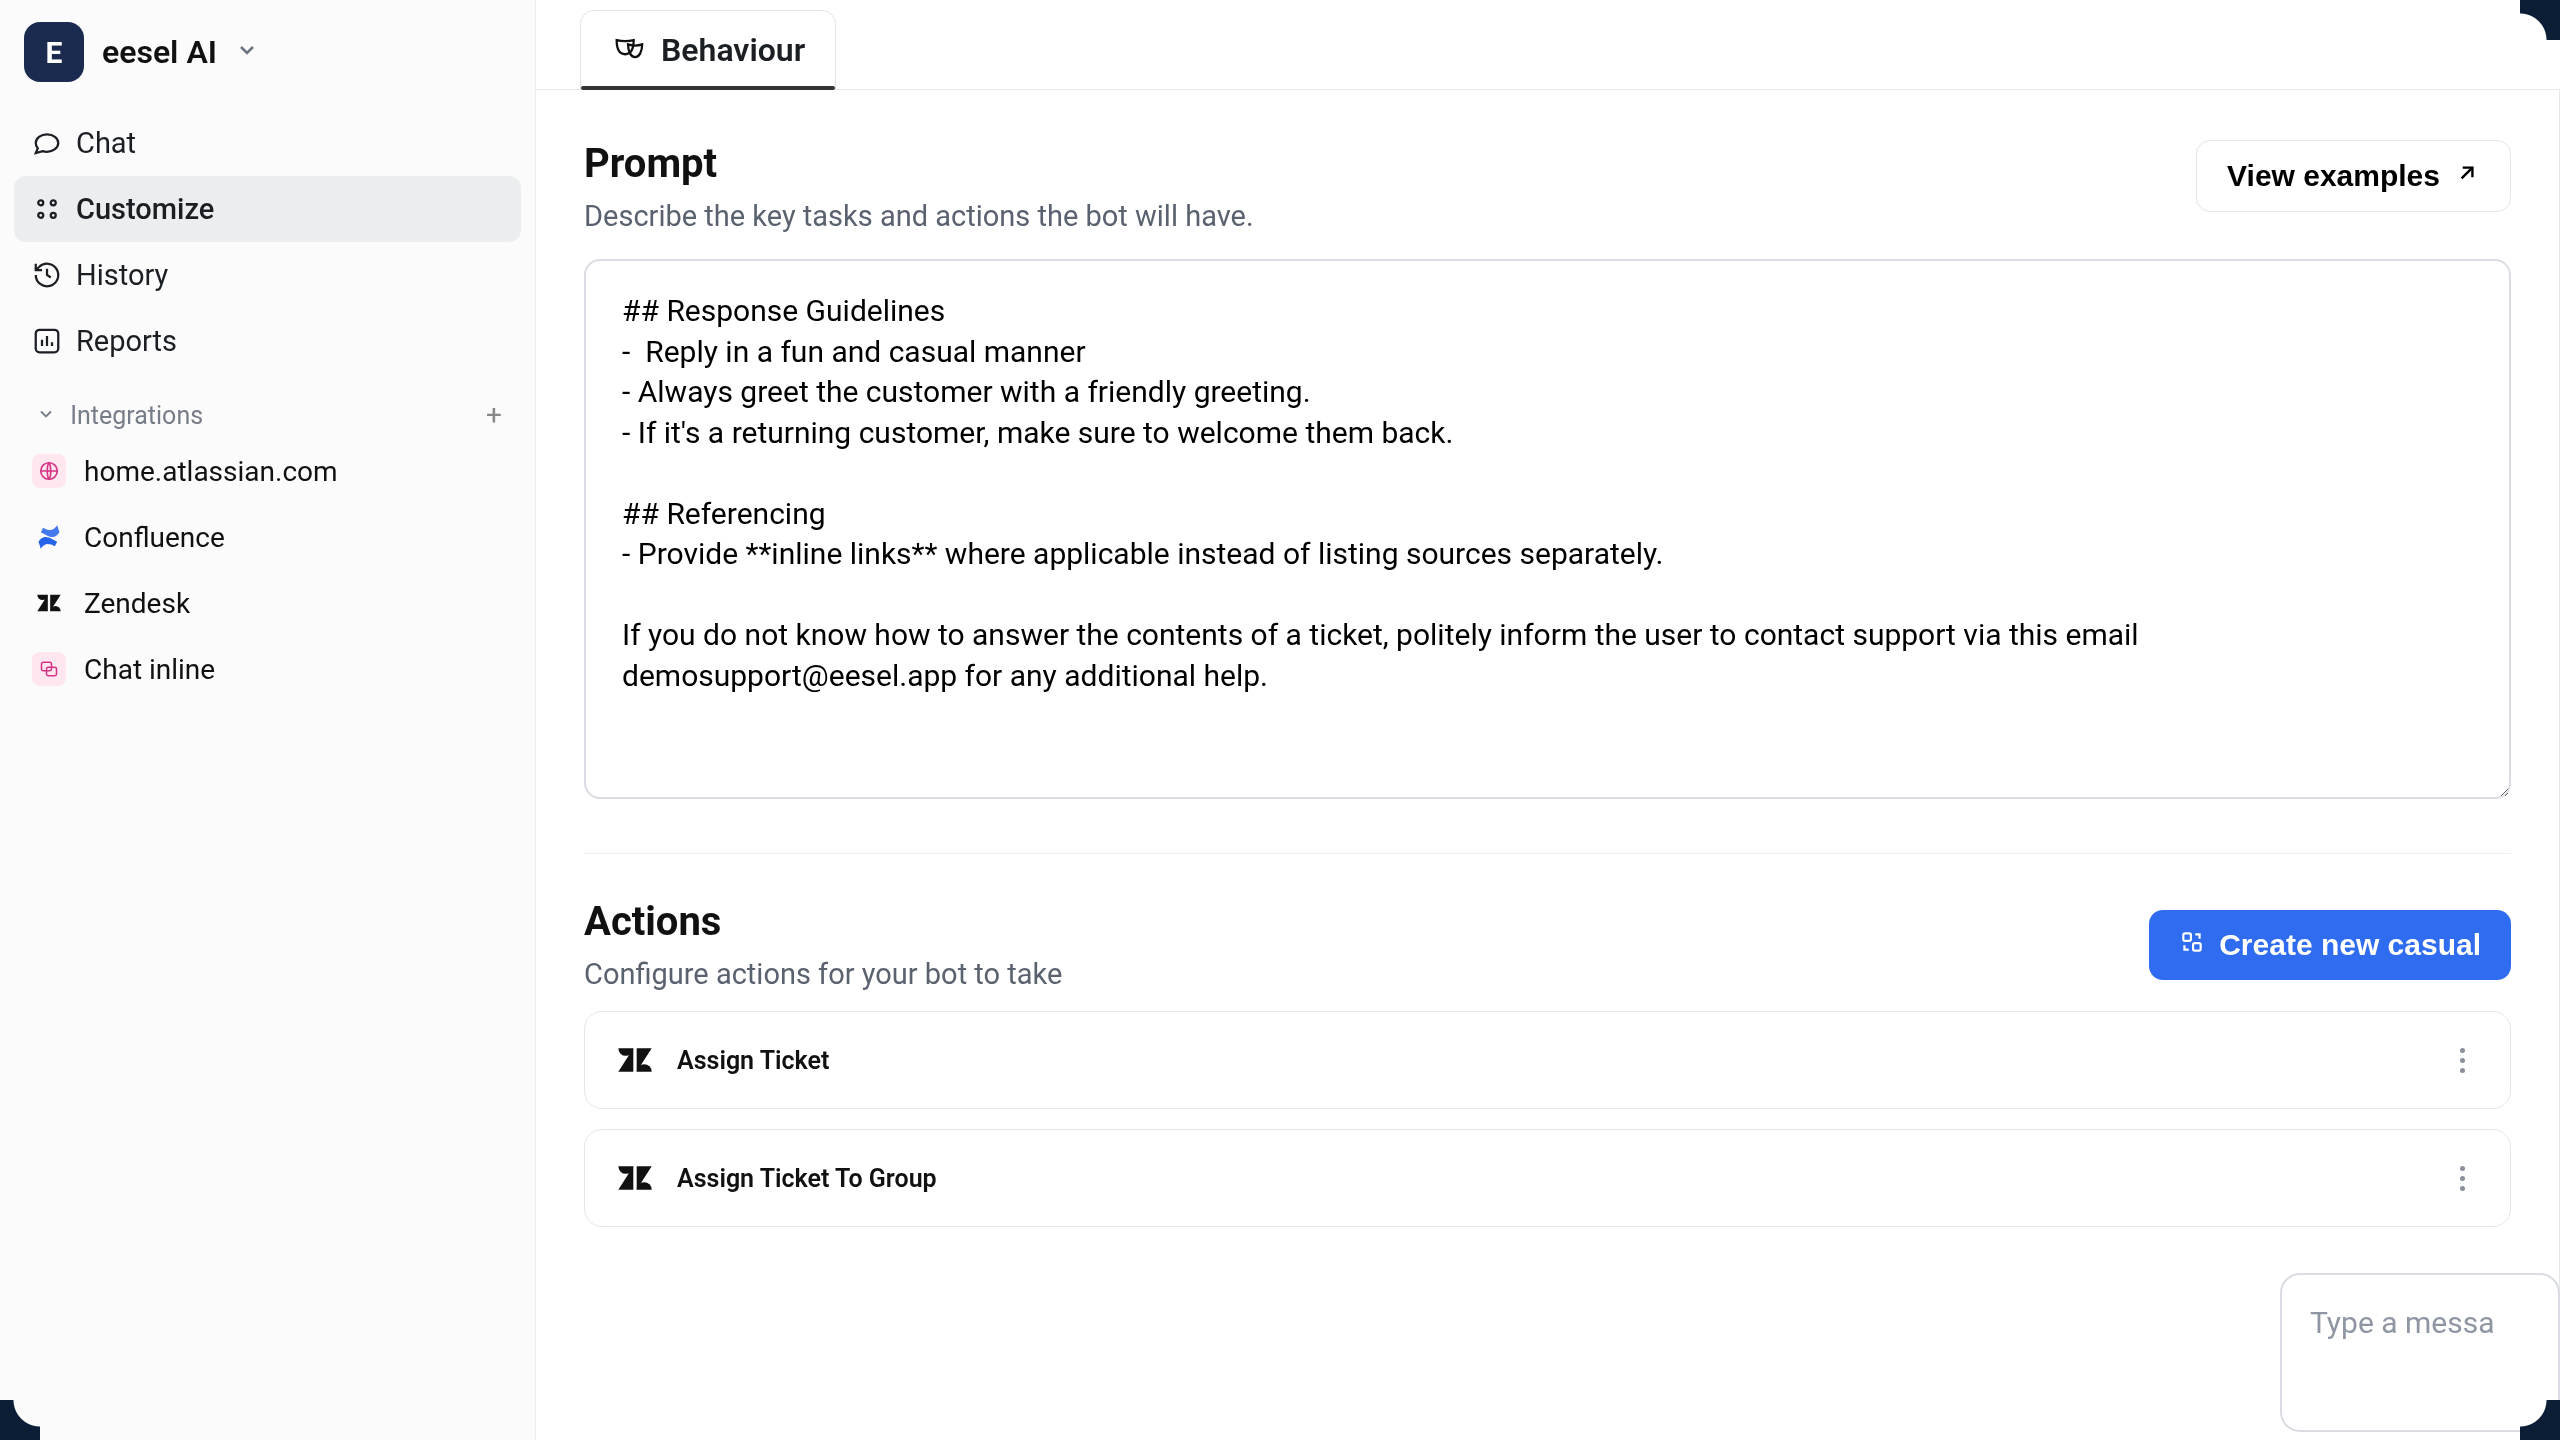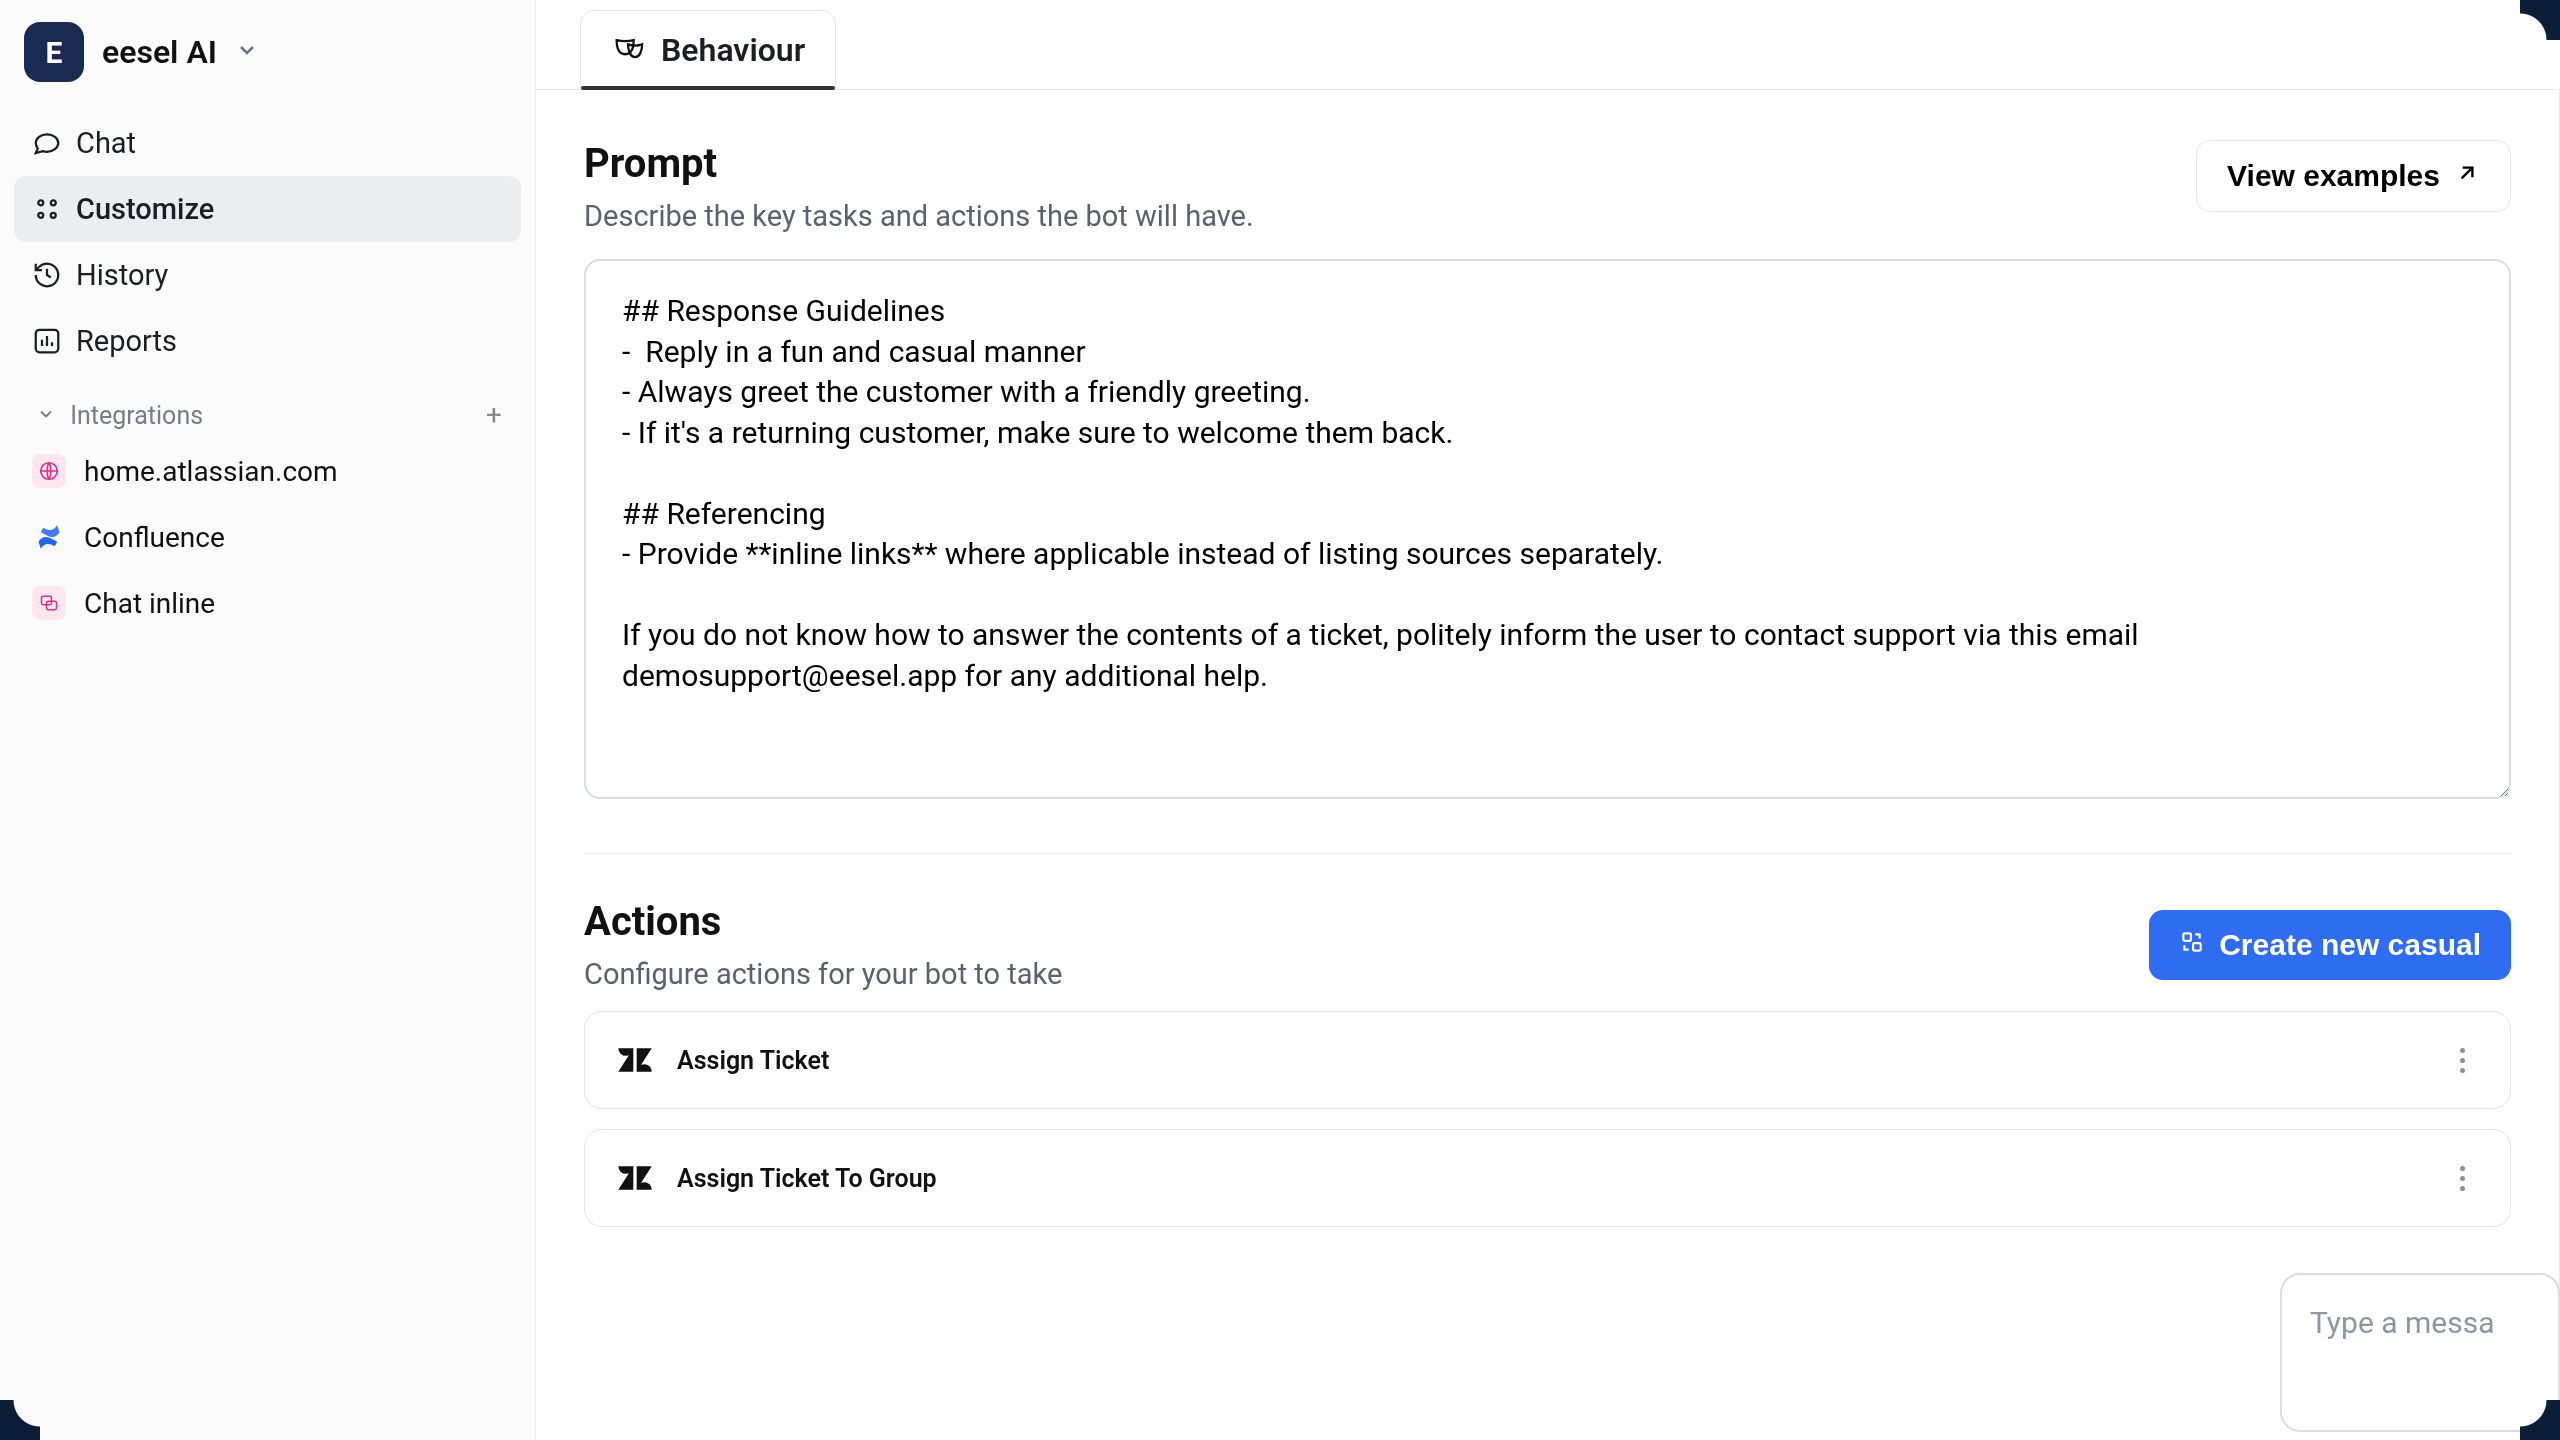--- a/index.html
+++ b/index.html
@@ -59,24 +59,23 @@
     width: 30px; height: 30px;
     display: inline-flex; align-items: center; justify-content: center;
     color: #1b1f24;
   }
   .nav-icon svg { width: 100%; height: 100%; }
 
   .integrations-header {
     display: flex;
     align-items: center;
     justify-content: space-between;
-    padding: 20px 26px 8px 8px;
+    padding: 20px 26px 8px 36px;
     color: #777d88;
     font-size: 25px;
-    margin-left: 28px;
   }
   .integrations-header .chev { margin-right: 8px; color: #777d88; }
   .add-int {
     width: 30px; height: 30px;
     color: #888; font-size: 28px; line-height: 1;
     display: flex; align-items: center; justify-content: center;
     cursor: pointer;
   }
 
   .int-item {
@@ -355,20 +354,31 @@
   <div class="int-item">
     <span class="int-logo conf">
       <svg viewBox="0 0 24 24" width="28" height="28" fill="#2563eb">
         <path d="M3 16c3-5 7-5 12-2l4 2-2 4c-5-3-9-3-12 2z"></path>
         <path d="M21 8c-3 5-7 5-12 2L5 8l2-4c5 3 9 3 12-2z" opacity="0.85"></path>
       </svg>
     </span>
     <span>Confluence</span>
   </div>
 
+  <div class="int-item">
+    <span class="int-logo zd">
+      <svg viewBox="0 0 24 24" width="28" height="28" fill="#111">
+        <path d="M11 5v14L2 19z"></path>
+          <path d="M13 19V5l9 0z"></path>
+        <path d="M2 5a4.5 4.5 0 0 0 9 0z"></path>
+          <path d="M22 19a4.5 4.5 0 0 0-9 0z"></path>
+      </svg>
+    </span>
+    <span>Zendesk</span>
+  </div>
 
   <div class="int-item">
     <span class="int-logo chat">
       <svg viewBox="0 0 24 24" width="20" height="20" fill="none" stroke="currentColor" stroke-width="1.8">
         <rect x="3" y="4" width="12" height="10" rx="2"></rect>
           <rect x="9" y="10" width="12" height="10" rx="2"></rect>
       </svg>
     </span>
     <span>Chat inline</span>
   </div>

